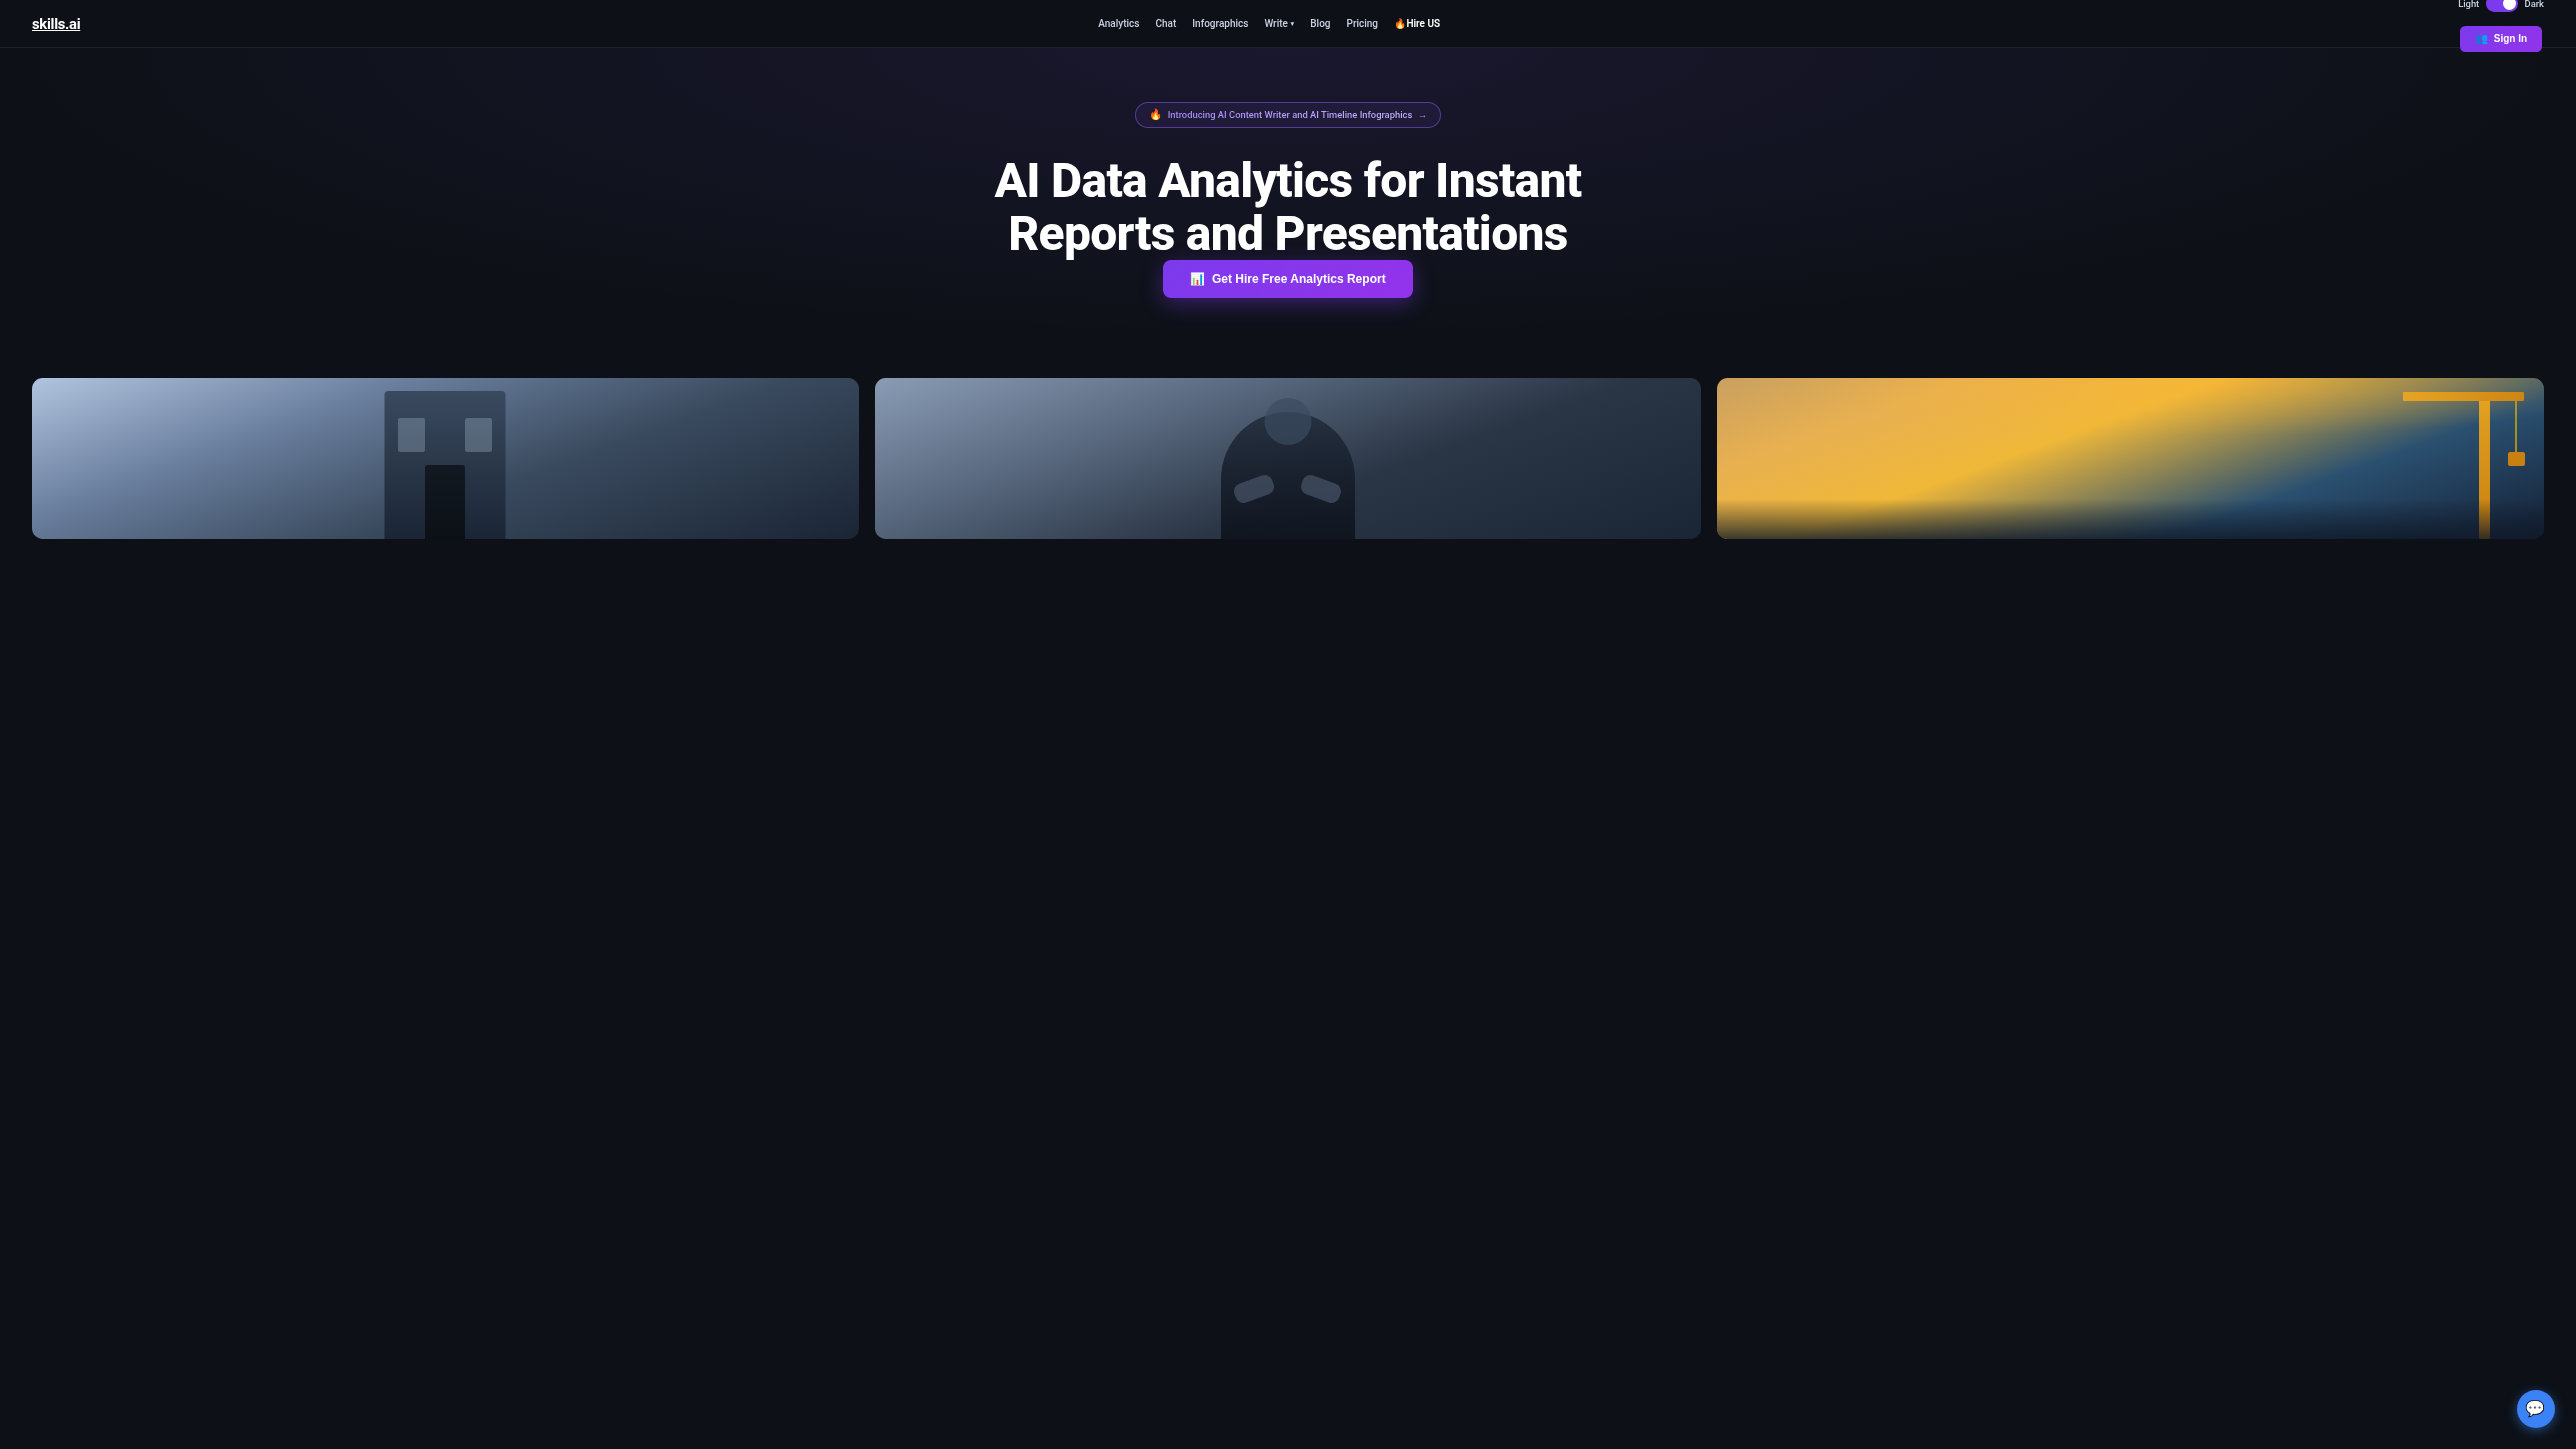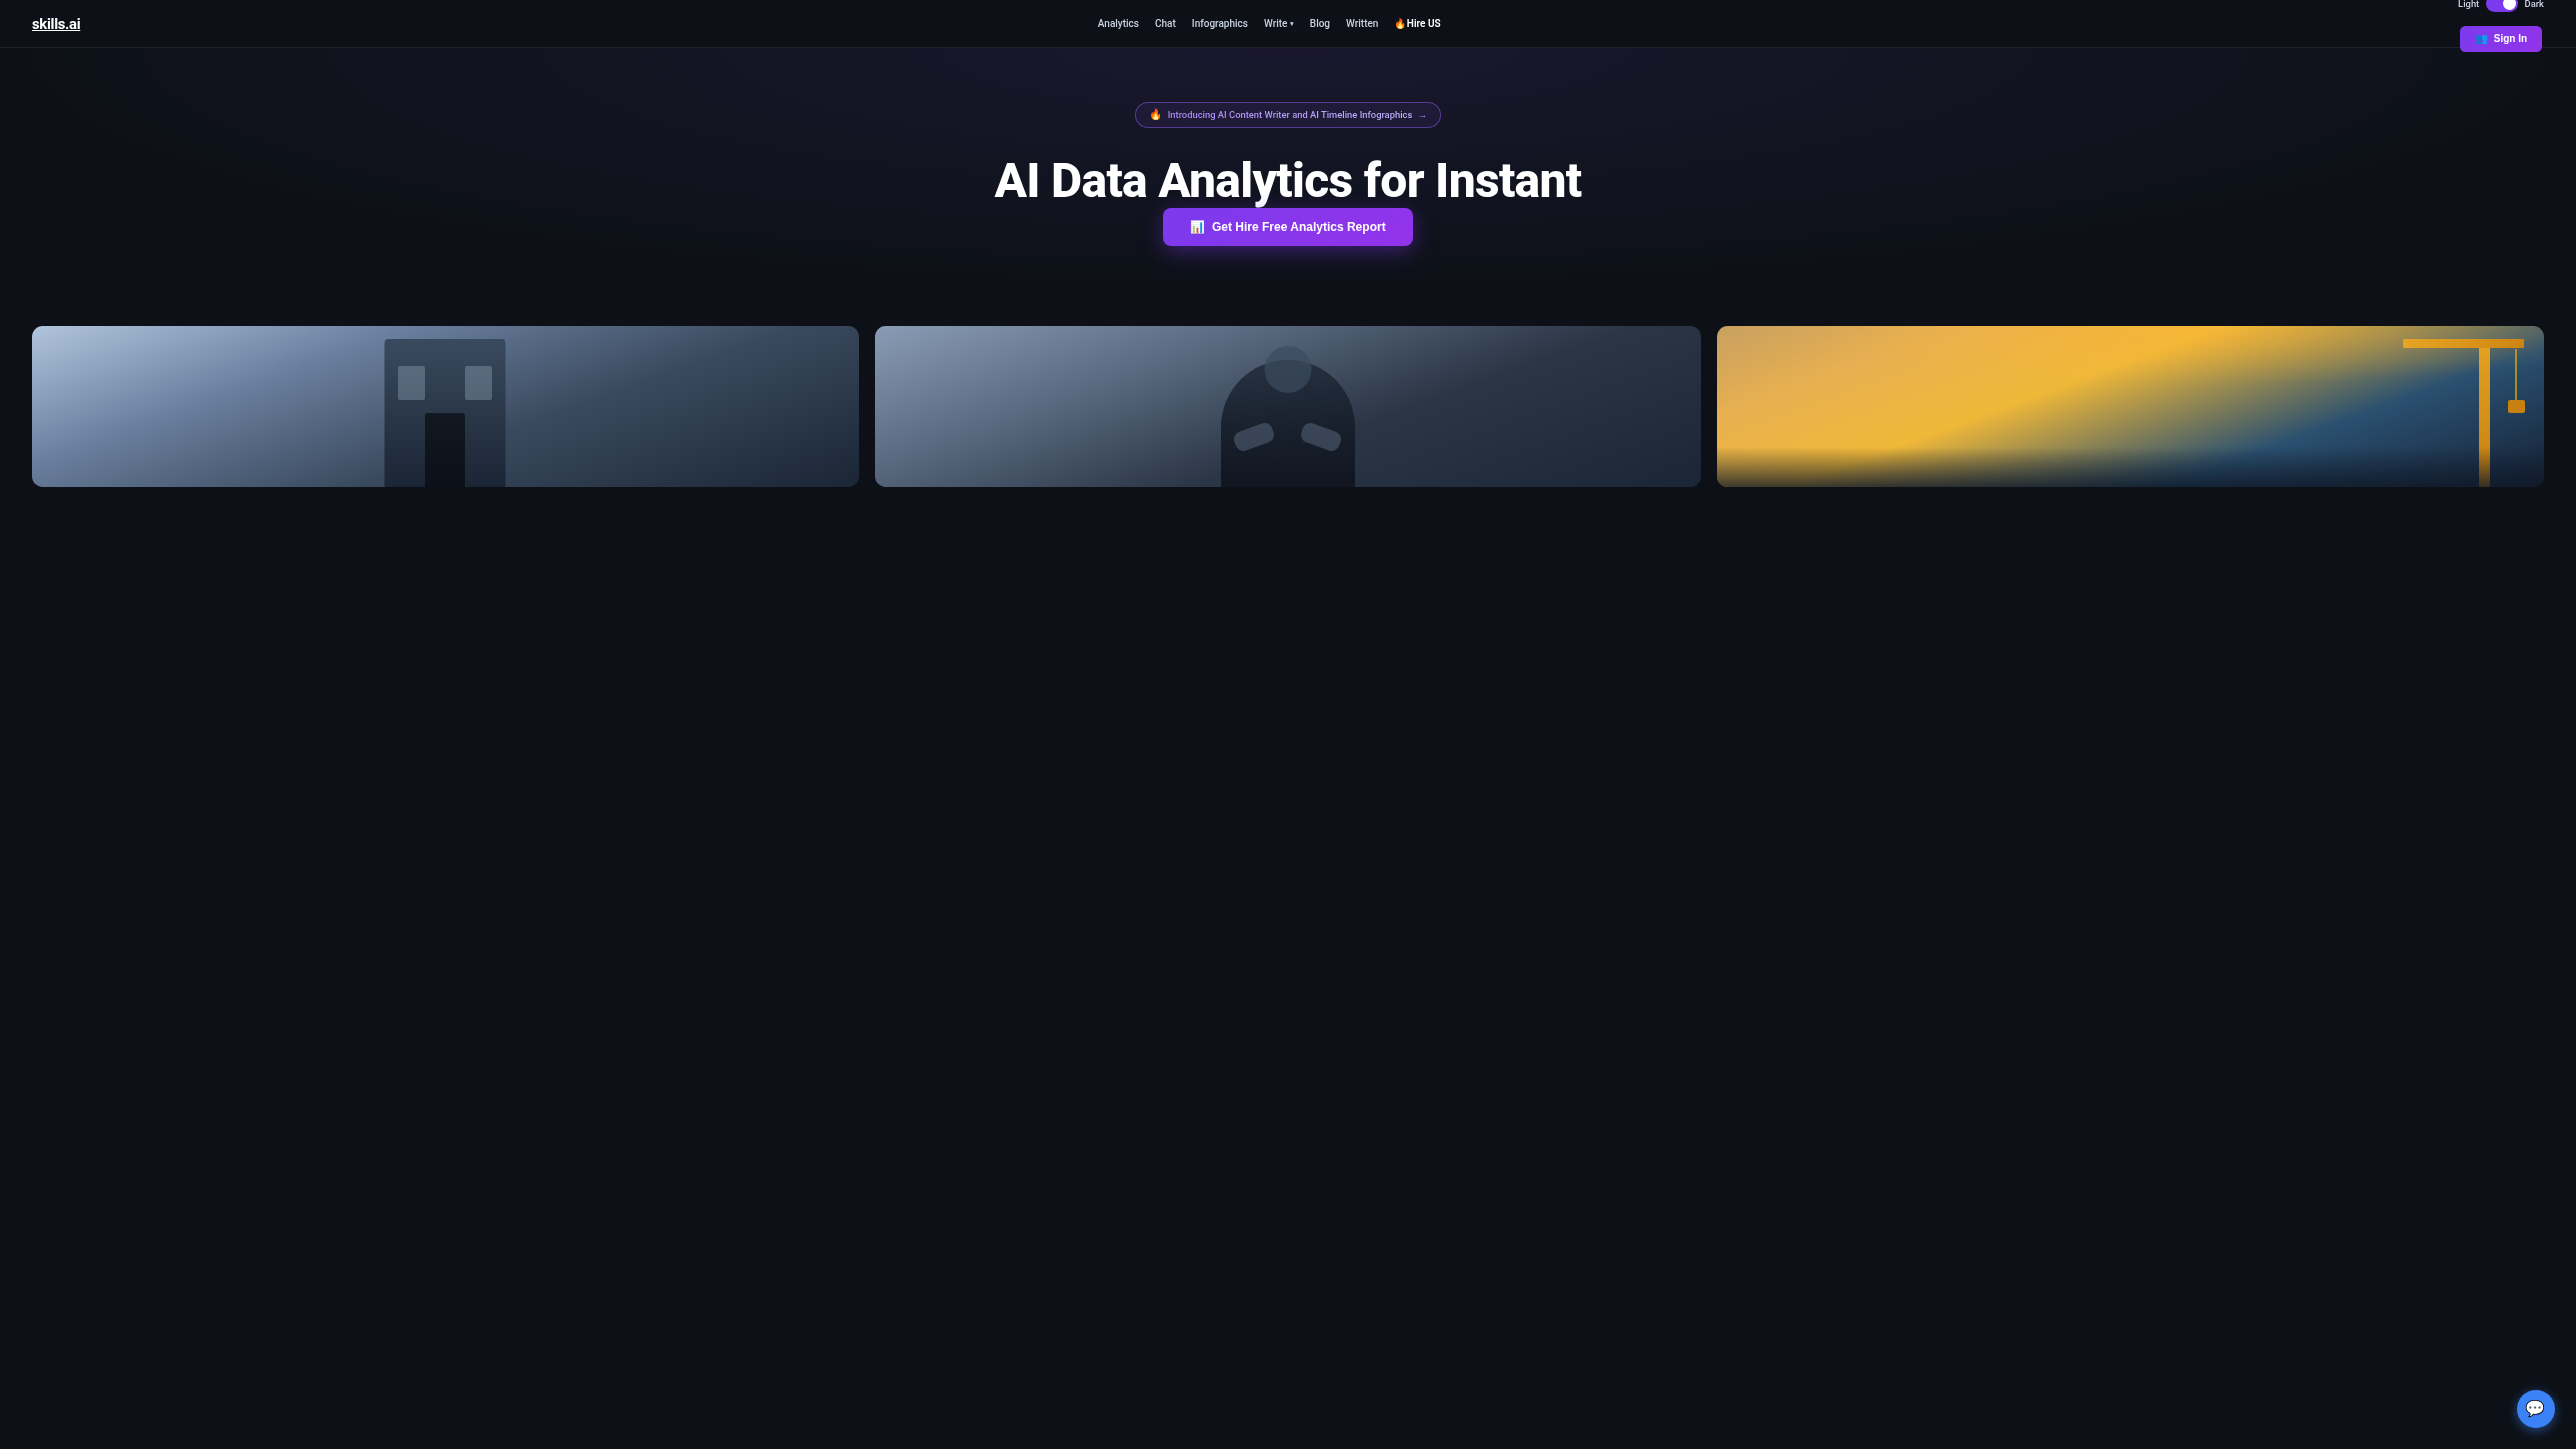--- a/index.html
+++ b/index.html
@@ -296,21 +296,21 @@
     <li>
       <a href="#" class="nav-write">
         <span>Write</span>
         <span class="nav-write-chevron">▾</span>
       </a>
     </li>
     <li>
       <a href="#">Blog</a>
     </li>
     <li>
-      <a href="#">Written</a>
+      <a href="#">Pricing</a>
     </li>
     <li>
       <a href="#" class="nav-hire">🔥Hire US</a>
     </li>
   </ul>
 
   <div class="nav-right">
     <div class="theme-toggle-container">
       <span class="theme-label">Light</span>
       <div class="toggle-switch">
@@ -329,20 +329,21 @@
   <section class="hero">
 
     <div class="announcement-banner">
       <span>🔥</span>
       <span class="announcement-text">Introducing AI Content Writer and AI Timeline Infographics</span>
       <span class="announcement-arrow">→</span>
     </div>
 
     <h1 class="hero-title">
       <span>AI Data Analytics for Instant</span><br>
+      <span>Reports and Presentations</span>
     </h1>
 
 
     <button class="cta-button">
       <span class="cta-icon">📊</span>
       <span>Get Hire Free Analytics Report</span>
     </button>
 
   </section>
 </div>

